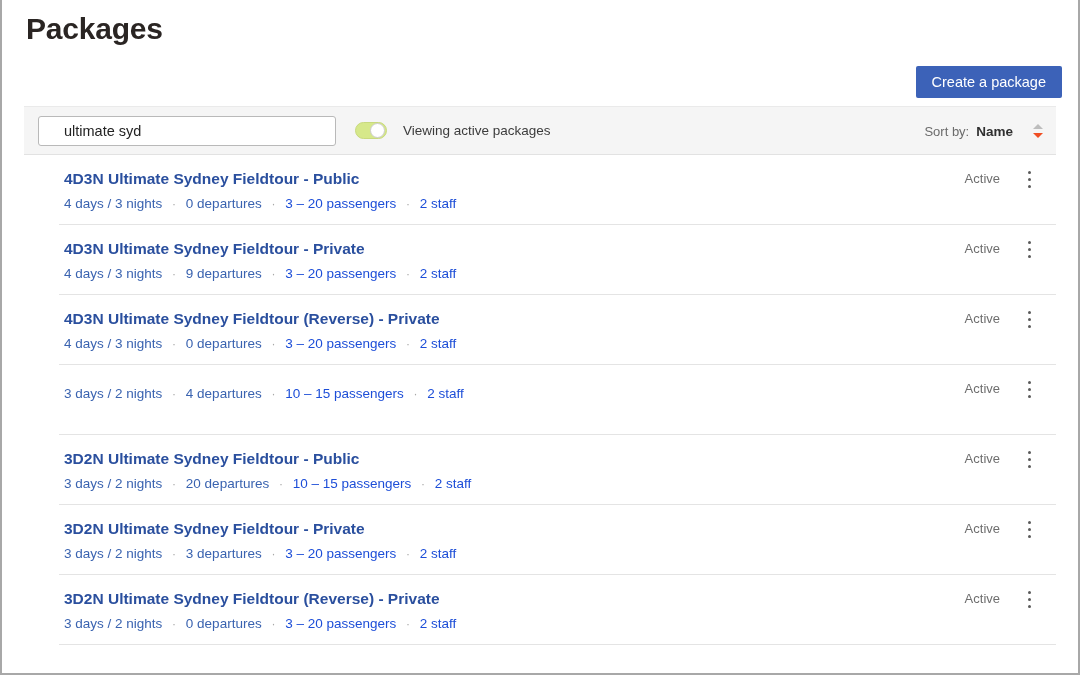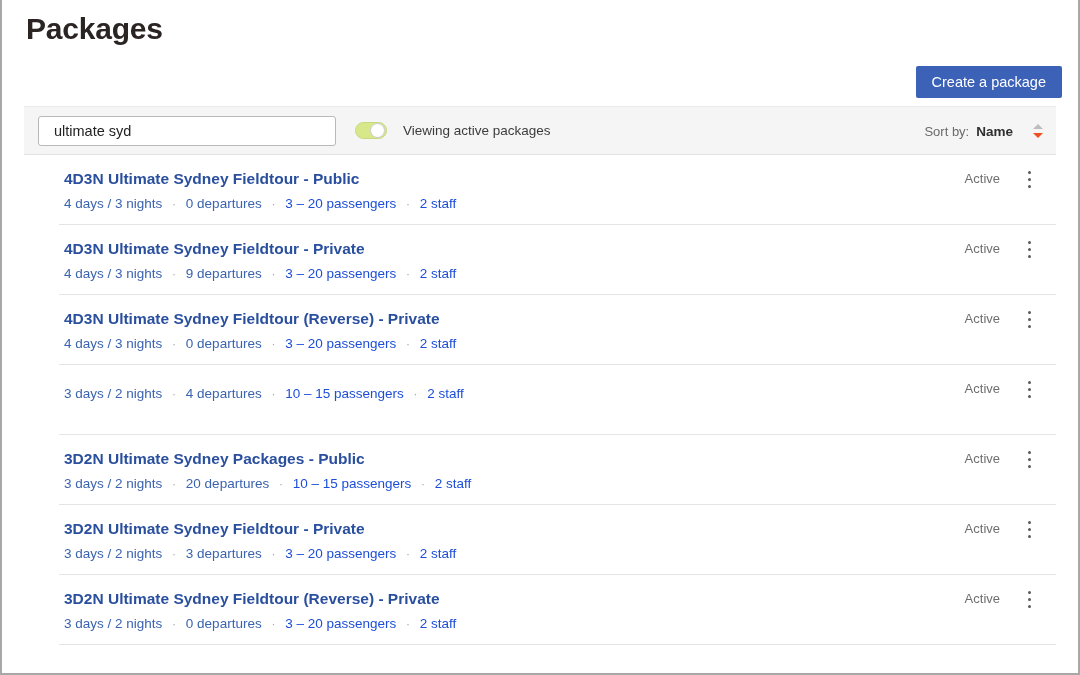--- a/index.html
+++ b/index.html
@@ -71,21 +71,21 @@
     box-sizing: border-box;
     display: flex;
     align-items: center;
   }
 
   .search-input {
     margin-left: 14px;
     width: 298px;
     height: 30px;
     box-sizing: border-box;
-    padding: 0 15px;
+    padding: 0 25px;
     border: 1px solid #b9b9b9;
     border-radius: 3px;
     background: #ffffff;
     font-size: 14.5px;
     color: #222222;
     font-family: "Liberation Sans", sans-serif;
     outline: none;
   }
 
   .toggle-wrap {
@@ -348,21 +348,21 @@
     <div class="pkg-status">Active</div>
     <div class="kebab">
       <span></span>
       <span></span>
       <span></span>
     </div>
   </div>
 
   <div class="pkg-row">
     <div class="pkg-main">
-      <a class="pkg-title" href="#">3D2N Ultimate Sydney Packages - Public</a>
+      <a class="pkg-title" href="#">3D2N Ultimate Sydney Fieldtour - Public</a>
       <div class="pkg-meta">
         <a class="link" href="#">3 days / 2 nights</a>
         <span class="sep">·</span>
         <a class="link" href="#">20 departures</a>
         <span class="sep">·</span>
         <span class="plain">10 – 15 passengers</span>
         <span class="sep">·</span>
         <span class="plain">2 staff</span>
       </div>
     </div>

